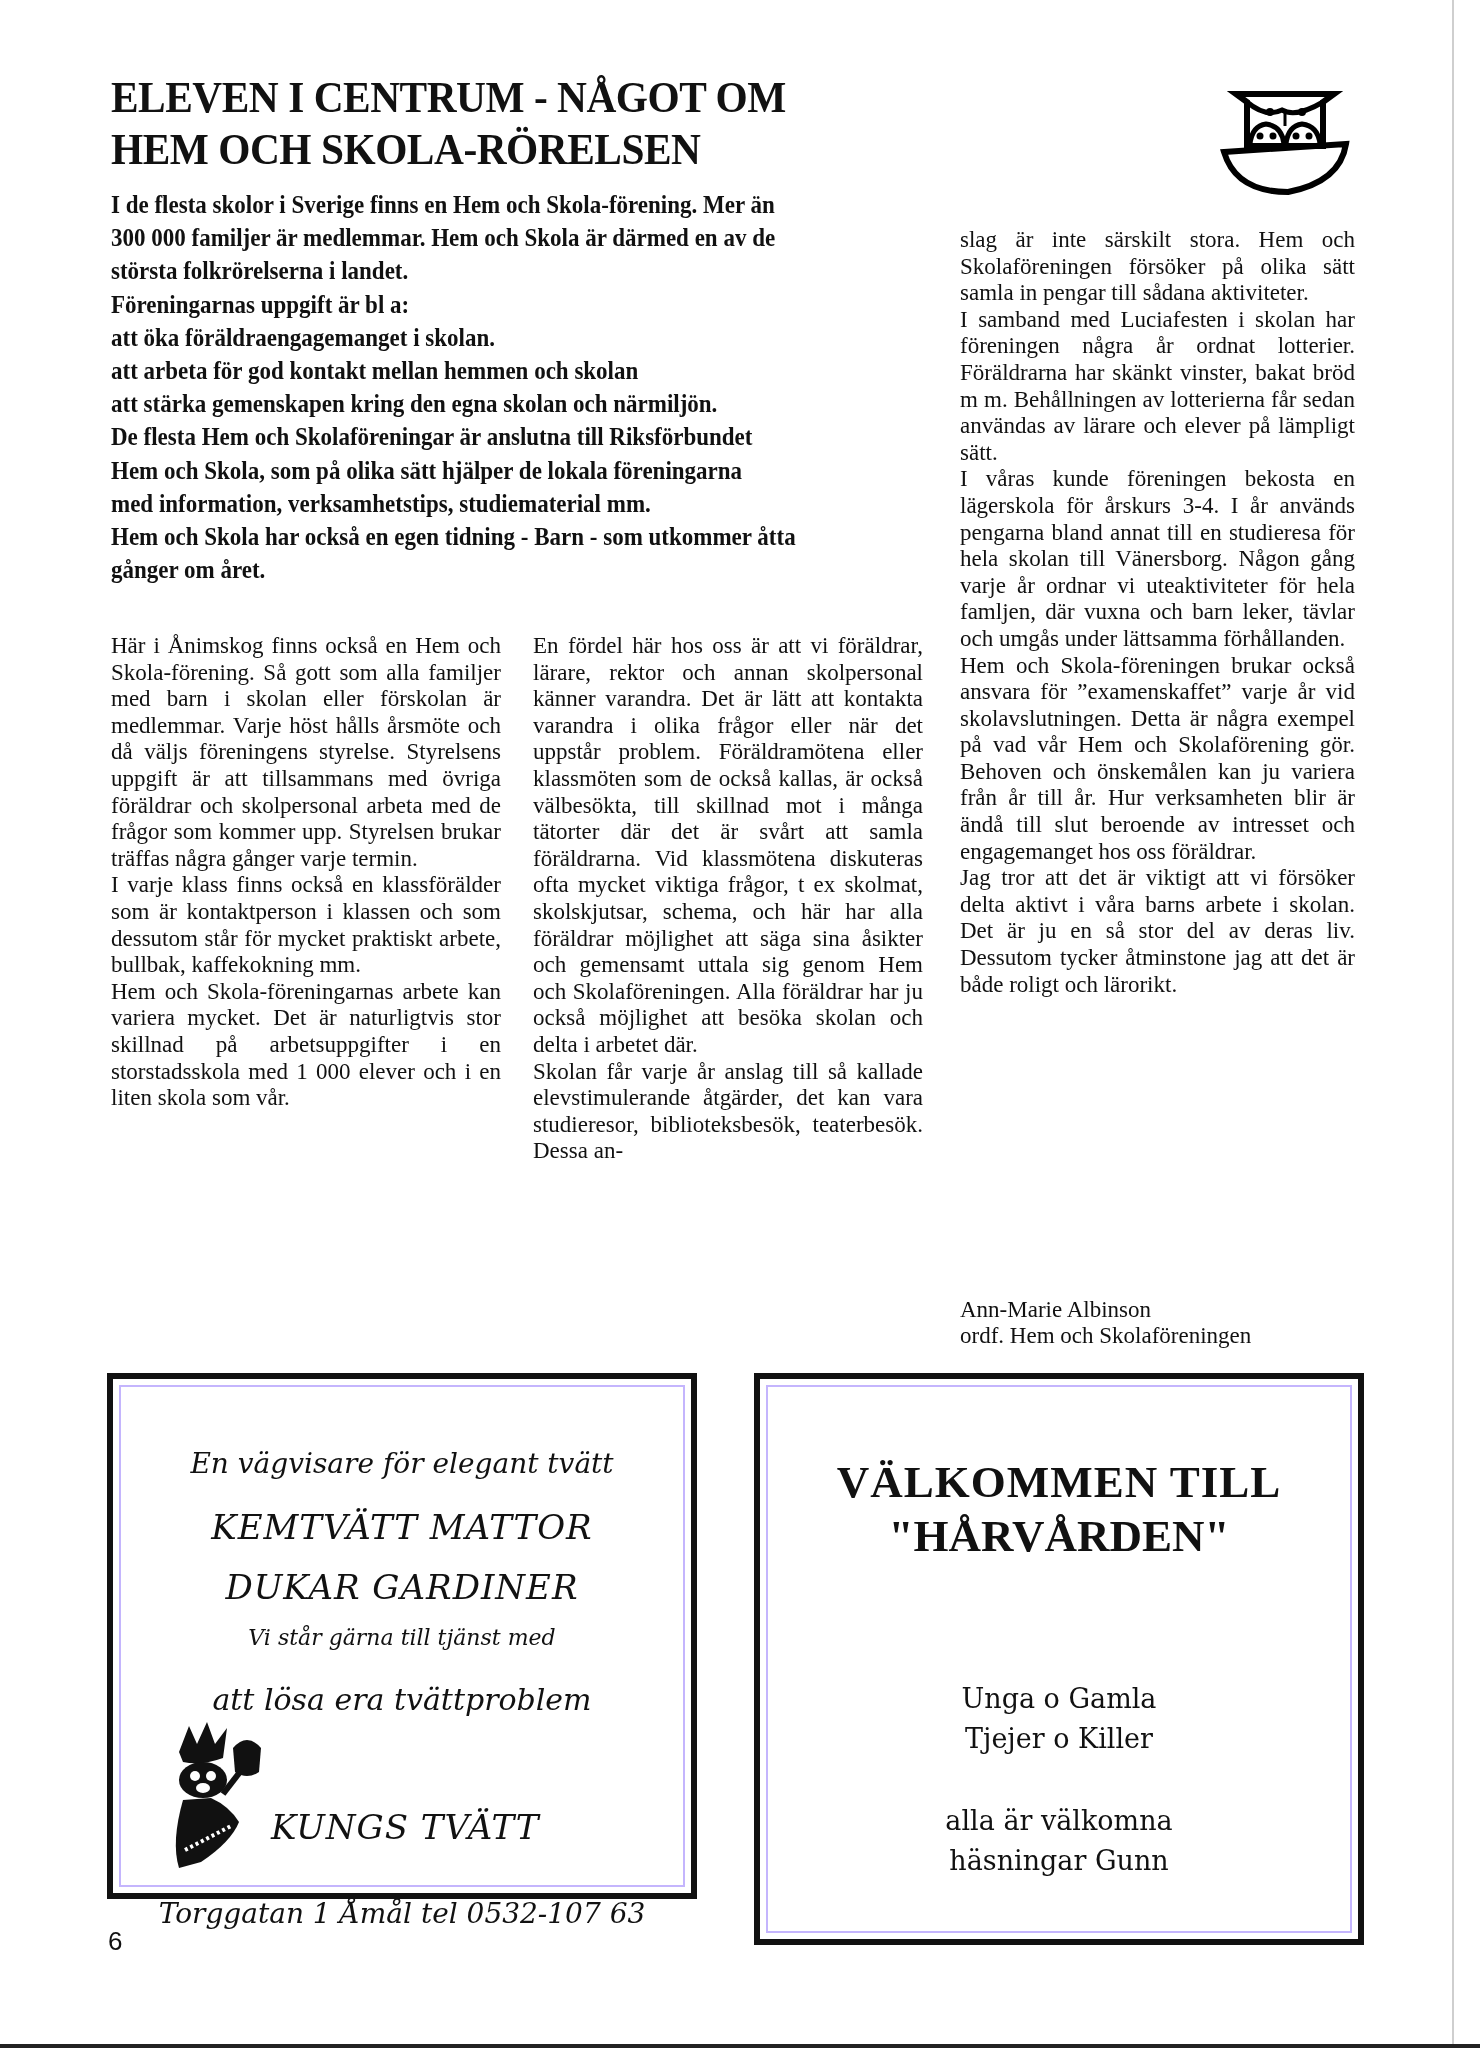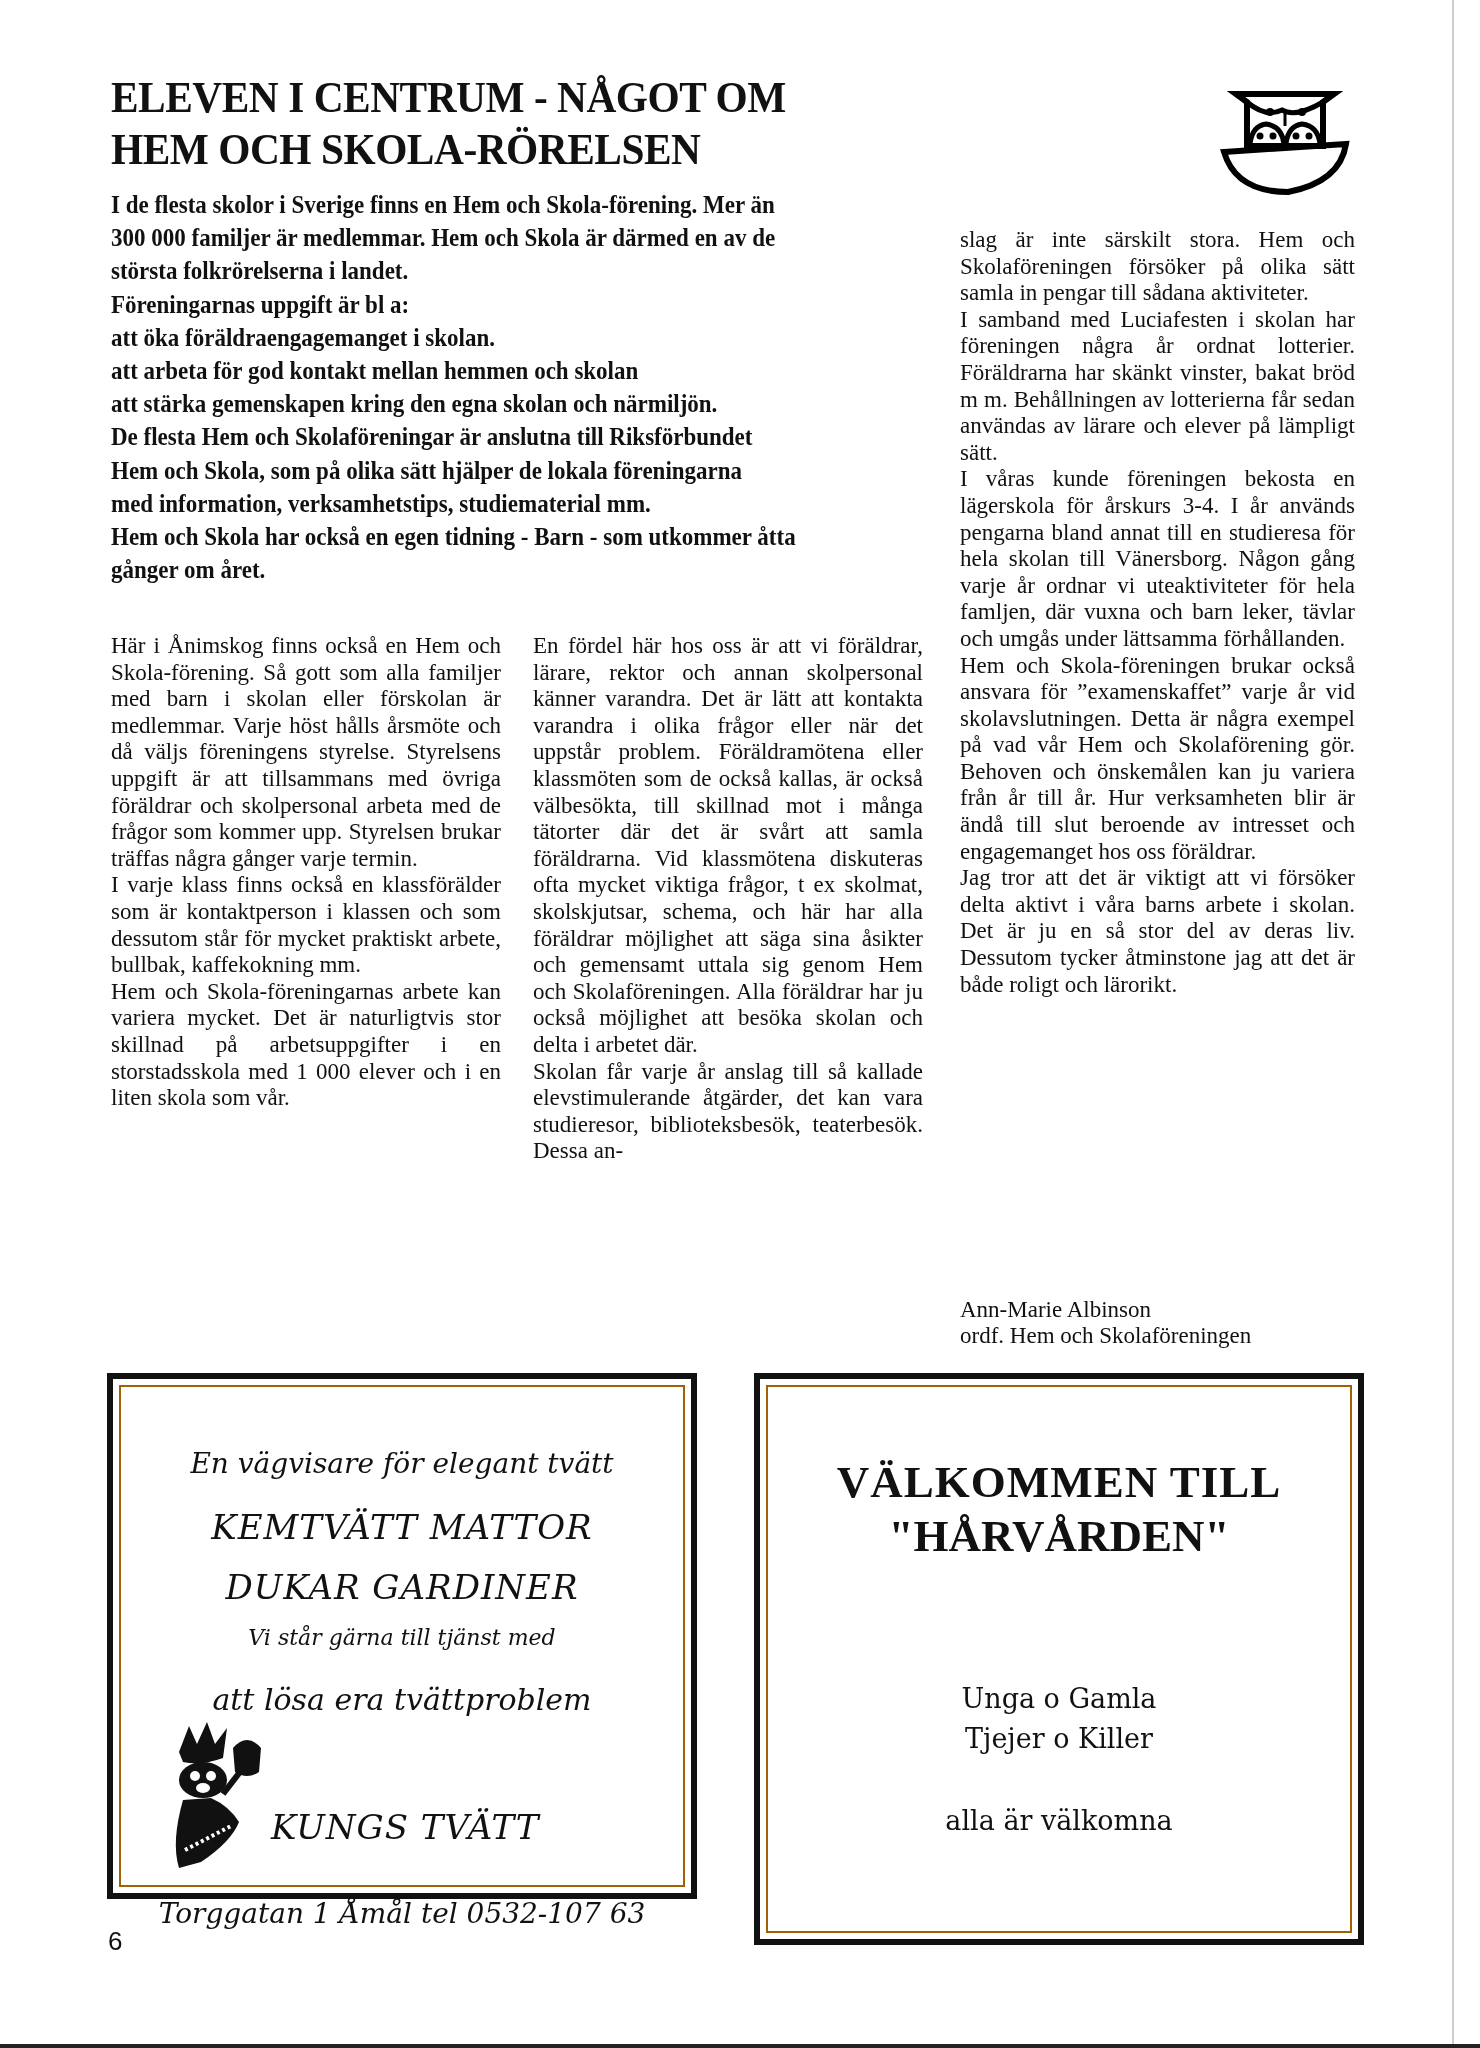--- a/index.html
+++ b/index.html
@@ -36,21 +36,21 @@
   .signature {
     position:absolute; left:960px; top:1297px; width:400px;
     font-family:"Liberation Serif", serif; font-size:23px; line-height:26px;
   }
   .signature div { white-space:nowrap; }
 
   .ad {
     position:absolute; box-sizing:border-box; border:6px solid #111; background:#fff;
   }
   .ad .inner {
-    position:absolute; left:6px; top:6px; right:6px; bottom:6px; border:2px solid #a16207;
+    position:absolute; left:6px; top:6px; right:6px; bottom:6px; border:2px solid #c4b5fd;
   }
   .ad-kungs { left:107px; top:1373px; width:590px; height:526px; }
   .ad-harv { left:754px; top:1373px; width:610px; height:572px; }
 
   .script {
     font-family:"DejaVu Serif", serif; font-style:italic; text-align:center; position:absolute; left:0; right:0;
     white-space:nowrap;
   }
   .k1 { top:60px; font-size:28px; }
   .k2 { top:120px; font-size:34px; letter-spacing:1px; }
@@ -168,16 +168,17 @@
   </div>
 </div>
 
 <div class="ad ad-harv">
   <div class="inner">
     <div class="h-title h1">VÄLKOMMEN TILL</div>
     <div class="h-title h2">"HÅRVÅRDEN"</div>
     <div class="h-line h4">Unga o Gamla</div>
     <div class="h-line h5">Tjejer o Killer</div>
     <div class="h-line h6">alla är välkomna</div>
+    <div class="h-line h7">häsningar Gunn</div>
   </div>
 </div>
 
 <div class="page-number">6</div>
 
 </body></html>

